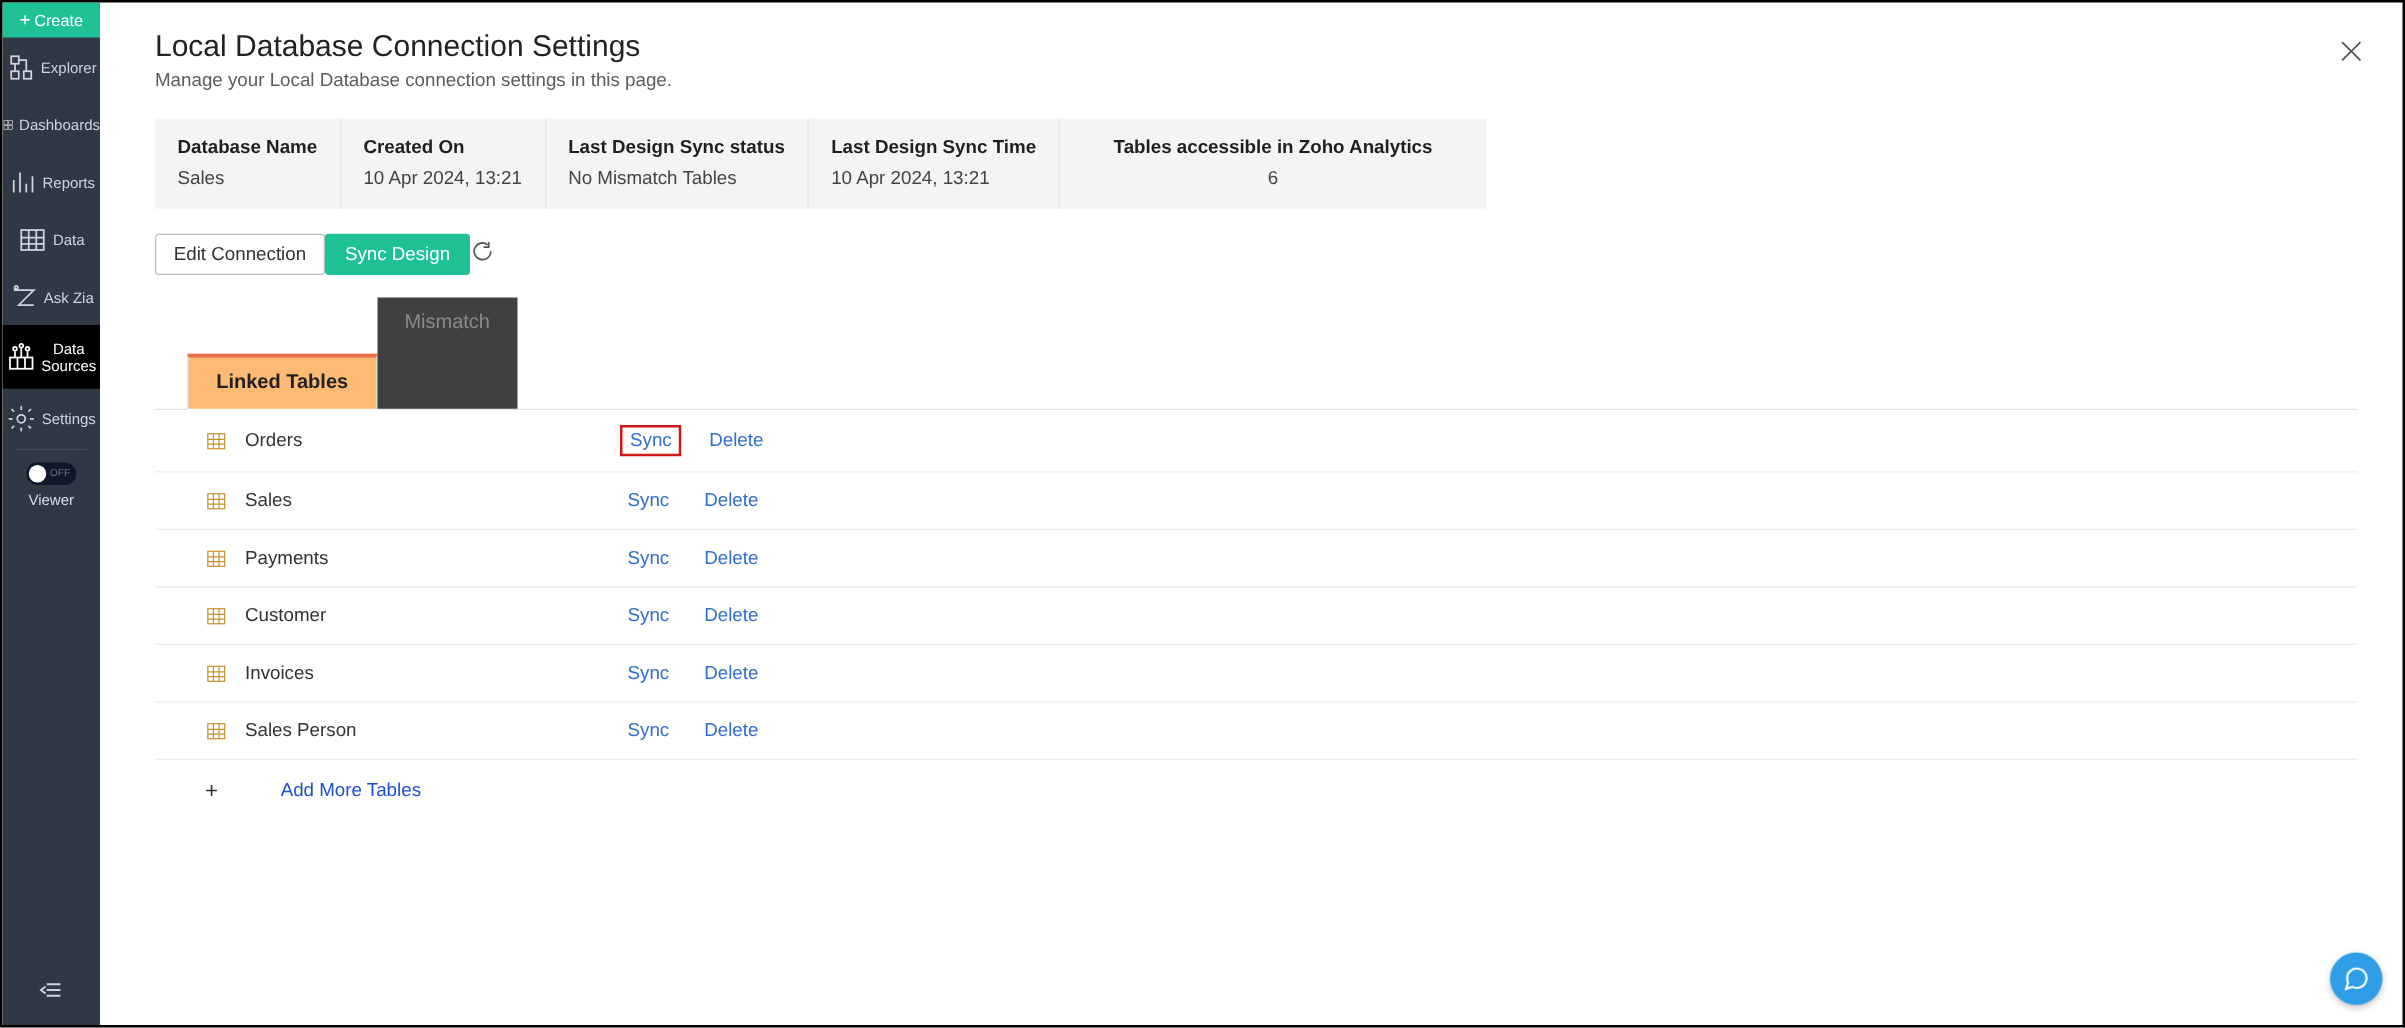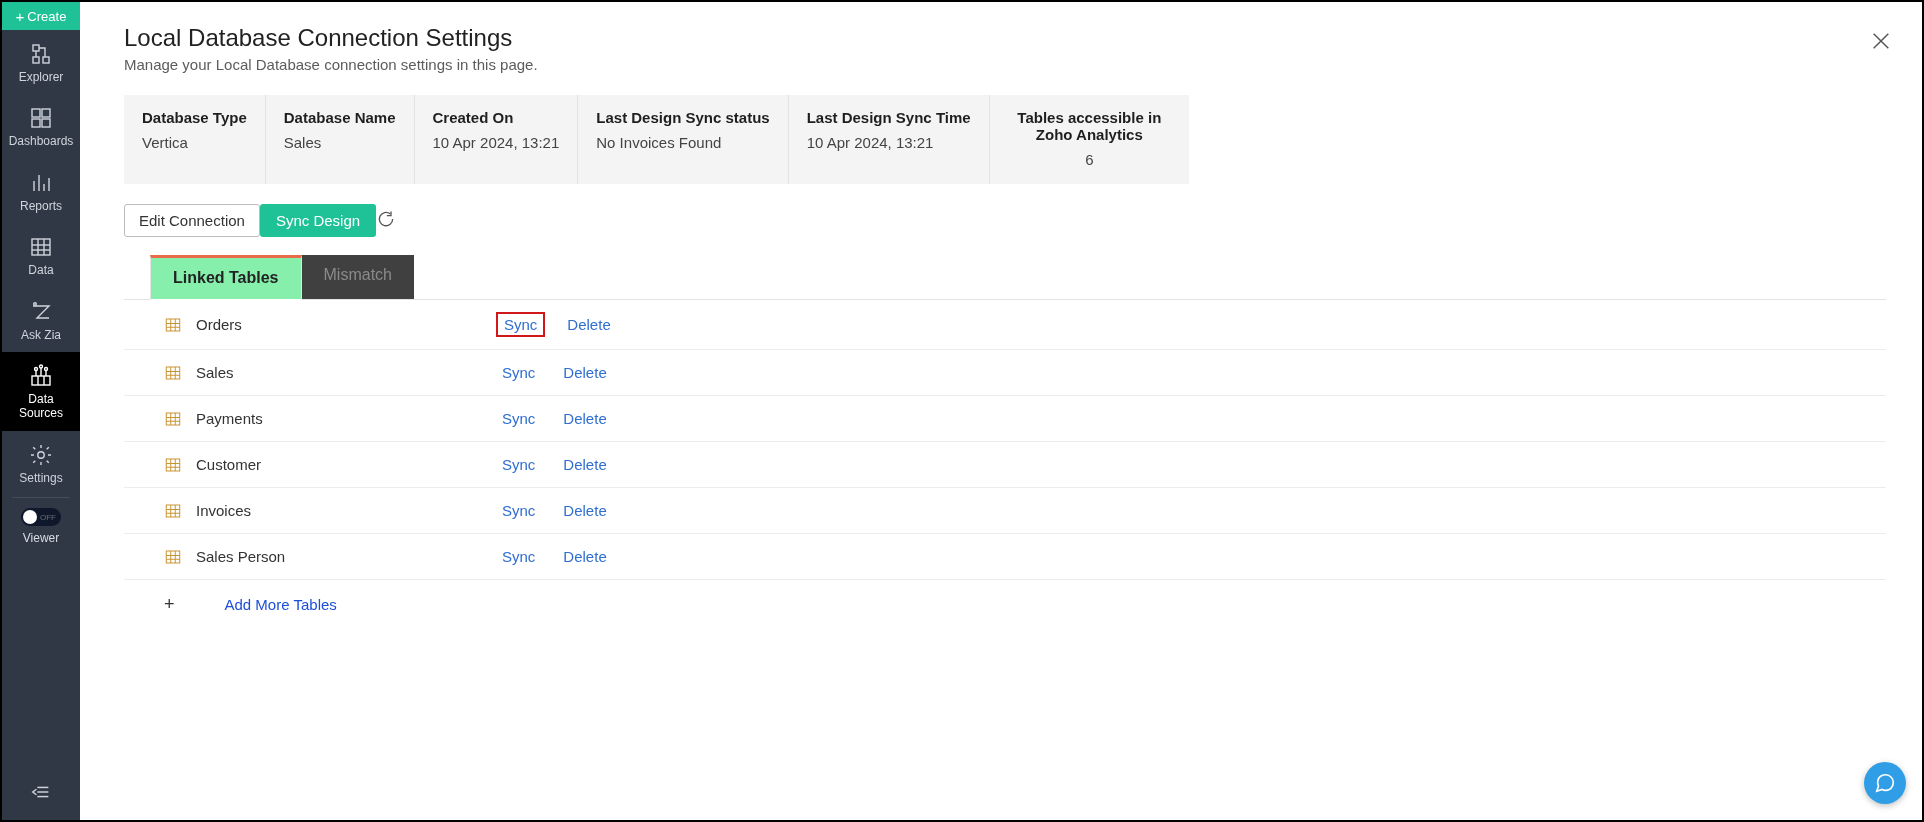--- a/index.html
+++ b/index.html
@@ -24,23 +24,22 @@
     display: flex;
     align-items: center;
     justify-content: center;
     font-size: 13px;
     cursor: pointer;
     gap:3px;
   }
   .create-btn .plus { font-size:15px; line-height:1; }
   .nav-item {
     display: flex;
-    flex-direction: column;
     align-items: center;
-    justify-content: space-between;
+    justify-content: center;
     padding: 12px 0 10px 0;
     cursor: pointer;
     color: #cfd4dc;
     gap:4px;
   }
   .nav-item.active { background: #000; color: #fff; }
   .nav-item svg { width: 24px; height: 24px; stroke: currentColor; fill: none; stroke-width:1.4; }
   .nav-label { font-size: 12px; text-align:center; line-height:1.2; }
   .nav-sep { height: 1px; background: #444c58; margin: 2px 10px; }
   .viewer-toggle {
@@ -91,23 +90,23 @@
   .refresh-icon svg { width:20px; height:20px; stroke:#555; fill:none; stroke-width:1.6; }
 
   
   .tabs { margin-top:18px; display:flex; border-bottom:1px solid #e3e3e3; }
   .tab {
     padding:11px 22px 12px 22px; font-size:16px; cursor:pointer;
     background:#404040; color:#8a8a8a; margin-left:0;
   }
   .tab:first-child { margin-left:26px; }
   .tab.active {
-    background:#86efac; color:#222; font-weight:600;
+    background:#fdba74; color:#222; font-weight:600;
     border:1px solid #e3e3e3; border-bottom:1px solid #fff;
-    margin-bottom:-1px; border-top:3px solid #e86b4a;
+    margin-bottom:-1px; border-top:3px solid #e86b4a;margin-top:45px;
   }
 
   
   .table-list { margin-top:0; }
   .table-row {
     display:flex; align-items:center;
     padding:12px 8px 12px 40px;
     border-bottom:1px solid #ececec;
     font-size:15px;
   }
@@ -239,34 +238,30 @@
         <line x1="4" y1="4" x2="20" y2="20"></line>
         <line x1="20" y1="4" x2="4" y2="20"></line>
       </svg>
   </div>
 
   <div class="page-title">Local Database Connection Settings</div>
   <div class="page-sub">Manage your Local Database connection settings in this page.</div>
 
   <div class="summary">
     <div class="summary-cell">
-      <div class="summary-label">Database Type</div>
-      <div class="summary-value">Vertica</div>
-    </div>
-    <div class="summary-cell">
       <div class="summary-label">Database Name</div>
       <div class="summary-value">Sales</div>
     </div>
     <div class="summary-cell">
       <div class="summary-label">Created On</div>
       <div class="summary-value">10 Apr 2024, 13:21</div>
     </div>
     <div class="summary-cell">
       <div class="summary-label">Last Design Sync status</div>
-      <div class="summary-value">No Invoices Found</div>
+      <div class="summary-value">No Mismatch Tables</div>
     </div>
     <div class="summary-cell">
       <div class="summary-label">Last Design Sync Time</div>
       <div class="summary-value">10 Apr 2024, 13:21</div>
     </div>
     <div class="summary-cell">
       <div class="summary-label">Tables accessible in Zoho Analytics</div>
       <div class="summary-value">6</div>
     </div>
   </div>

